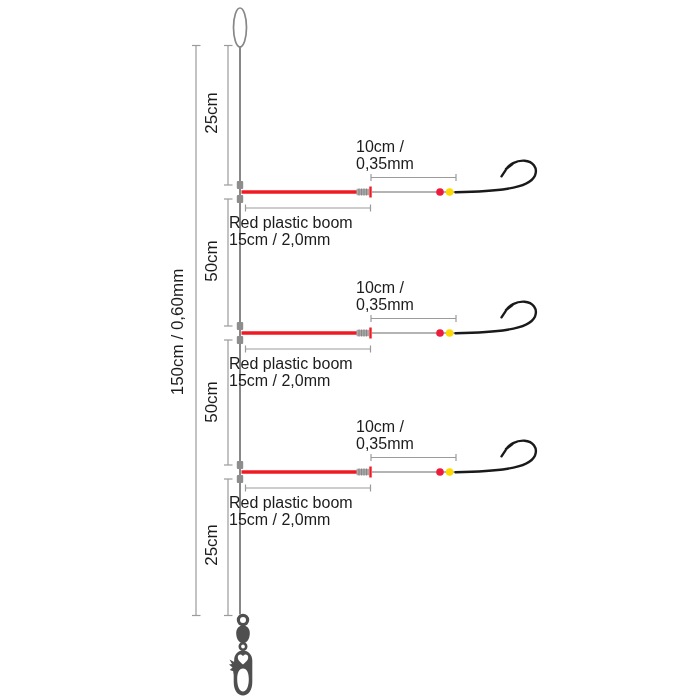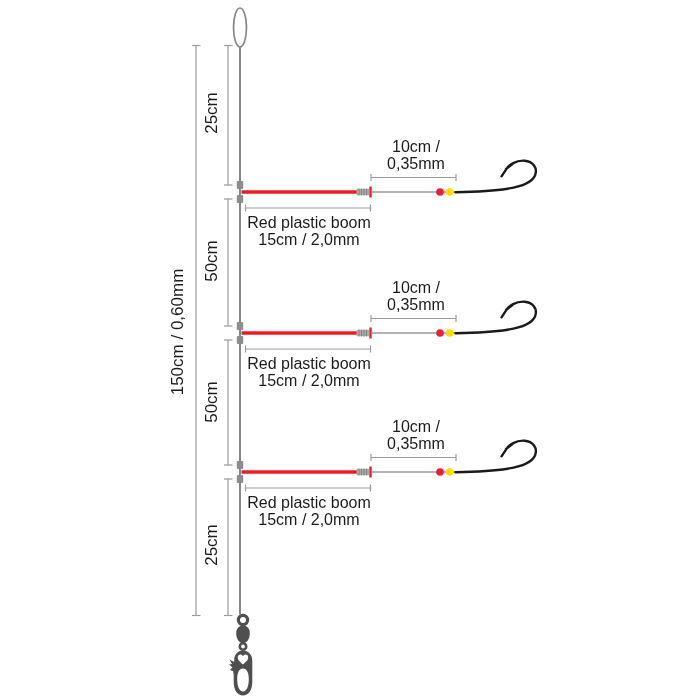--- a/index.html
+++ b/index.html
@@ -4,21 +4,21 @@
 <style>
   html,body{margin:0;padding:0;}
   body{
     width:700px;height:700px;background:#ffffff;overflow:hidden;position:relative;
     font-family:"Liberation Sans", sans-serif;
   }
   #stage{position:absolute;left:0;top:0;width:700px;height:700px;}
   svg{position:absolute;left:0;top:0;}
   .lbl{
     position:absolute;color:var(--text-black);font-size:16px;line-height:17px;
-    text-align:center;white-space:nowrap;
+    text-align:left;white-space:nowrap;
   }
   .vlabel{
     position:absolute;color:var(--text-black);font-size:17px;line-height:20px;
     text-align:center;transform:rotate(-90deg);white-space:nowrap;
   }
   
   .dimstroke{stroke:var(--dim-line);stroke-width:1.2;fill:none;}
   .mainstroke{stroke:var(--main-line);stroke-width:2;fill:none;}
   .loopstroke{stroke:var(--main-line);stroke-width:1.7;fill:none;}
   .conn{fill:var(--connector-gray);}

